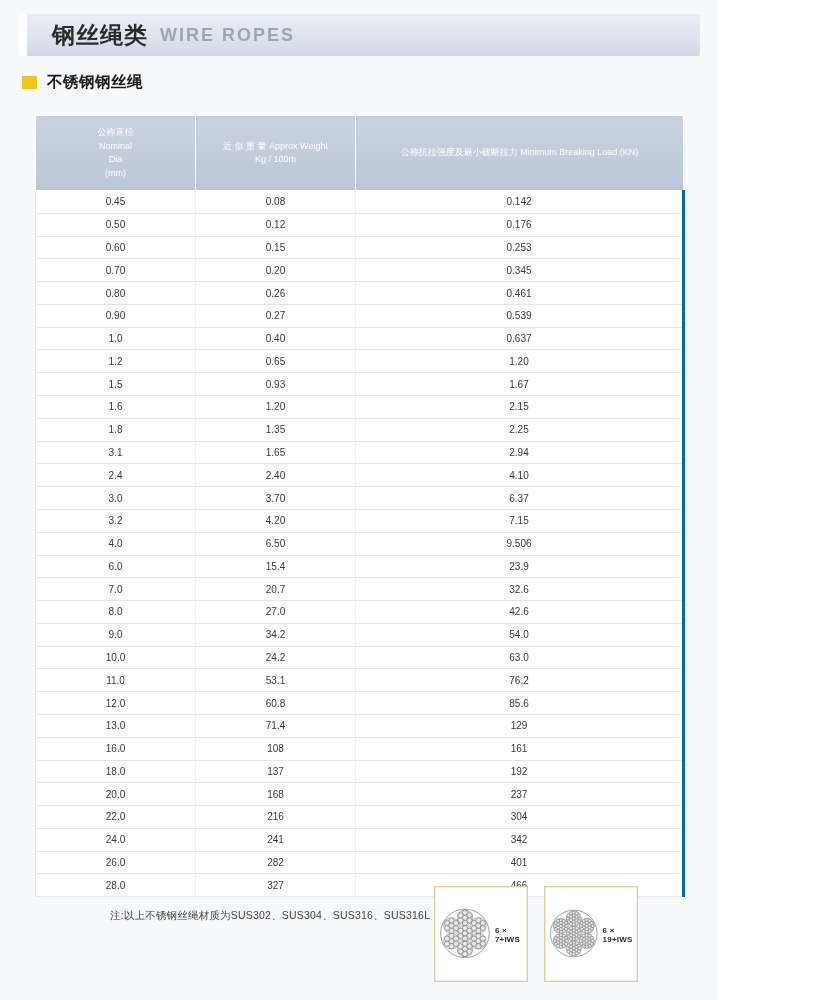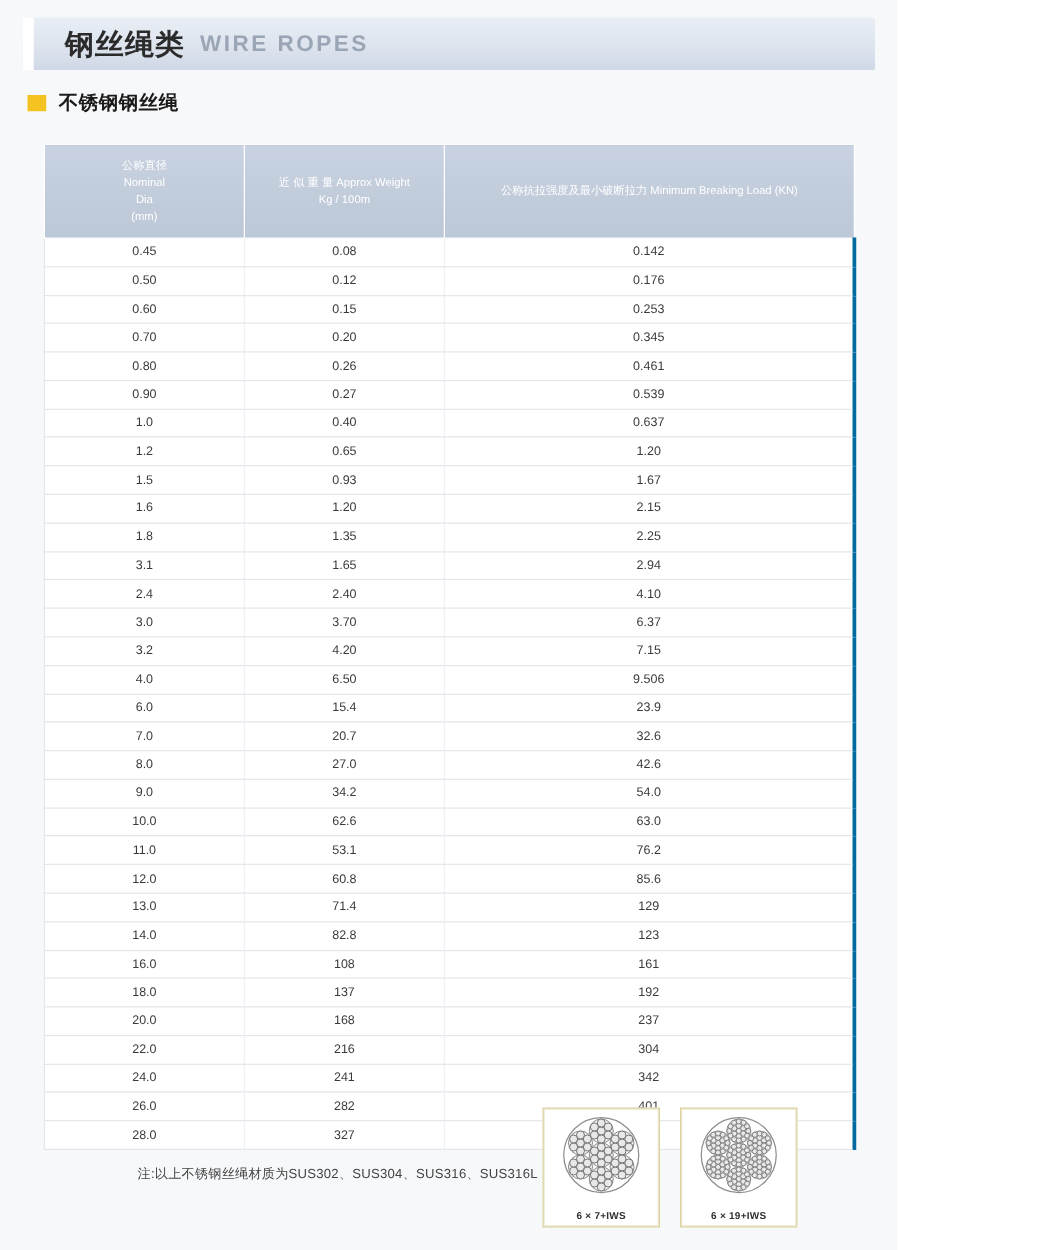--- a/index.html
+++ b/index.html
@@ -141,21 +141,21 @@
     display: flex;
     gap: 16px;
   }
   .dia-box {
     width: 94px;
     height: 96px;
     background: #ffffff;
     border: 1px solid #d9cf9a;
     box-shadow: 0 0 0 1px #f2edd8 inset;
     display: flex;
-    flex-direction: column;
+    flex-direction: row;
     align-items: center;
     justify-content: space-between;
     padding: 6px 0 4px 0;
     box-sizing: border-box;
   }
   .dia-svg { display: block; }
   .dia-caption {
     font-size: 8px;
     font-weight: bold;
     color: #2f2f2f;
@@ -297,42 +297,37 @@
             <td>27.0</td>
             <td>42.6</td>
           </tr>
           <tr>
             <td>9.0</td>
             <td>34.2</td>
             <td>54.0</td>
           </tr>
           <tr>
             <td>10.0</td>
-            <td>62.6</td>
+            <td>24.2</td>
             <td>63.0</td>
           </tr>
           <tr>
             <td>11.0</td>
             <td>53.1</td>
             <td>76.2</td>
           </tr>
           <tr>
             <td>12.0</td>
             <td>60.8</td>
             <td>85.6</td>
           </tr>
           <tr>
             <td>13.0</td>
             <td>71.4</td>
             <td>129</td>
-          </tr>
-          <tr>
-            <td>14.0</td>
-            <td>82.8</td>
-            <td>123</td>
           </tr>
           <tr>
             <td>16.0</td>
             <td>108</td>
             <td>161</td>
           </tr>
           <tr>
             <td>18.0</td>
             <td>137</td>
             <td>192</td>

